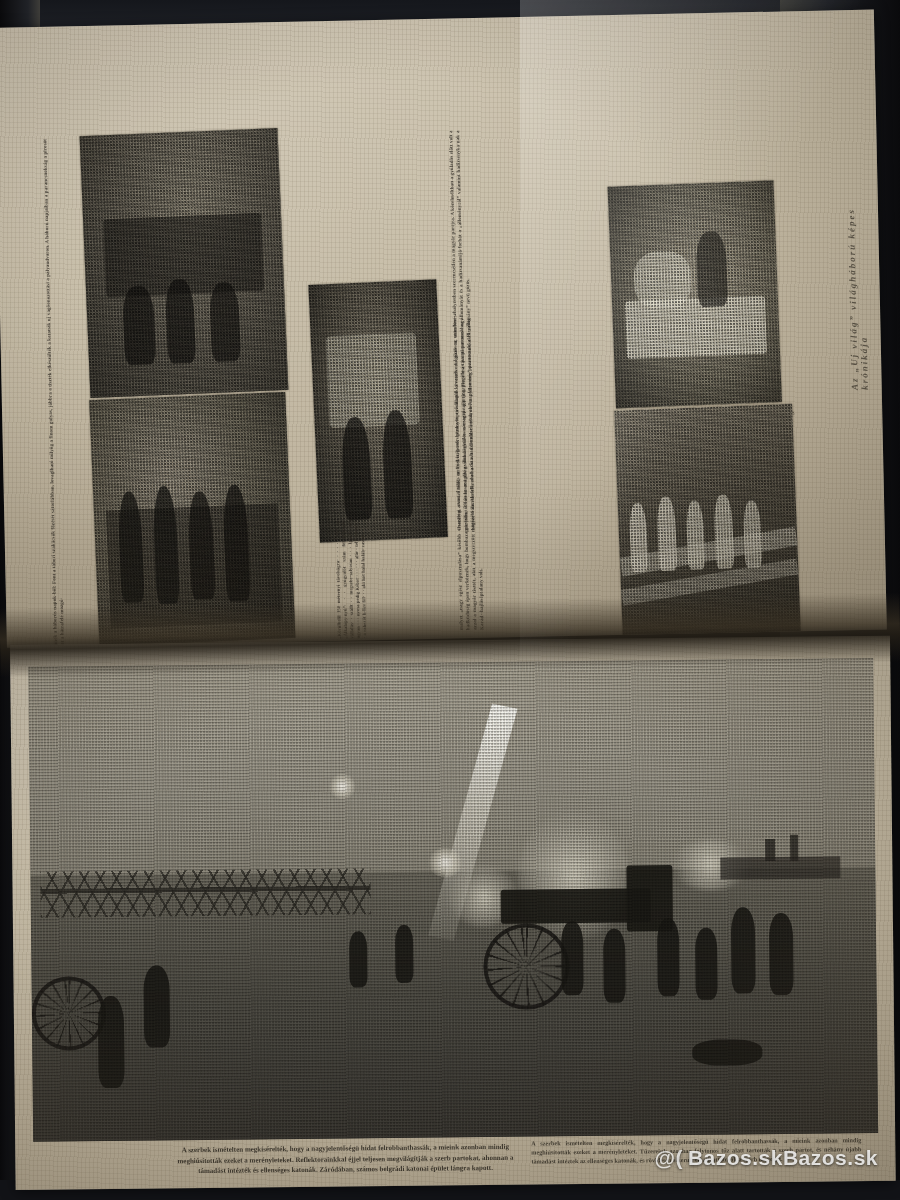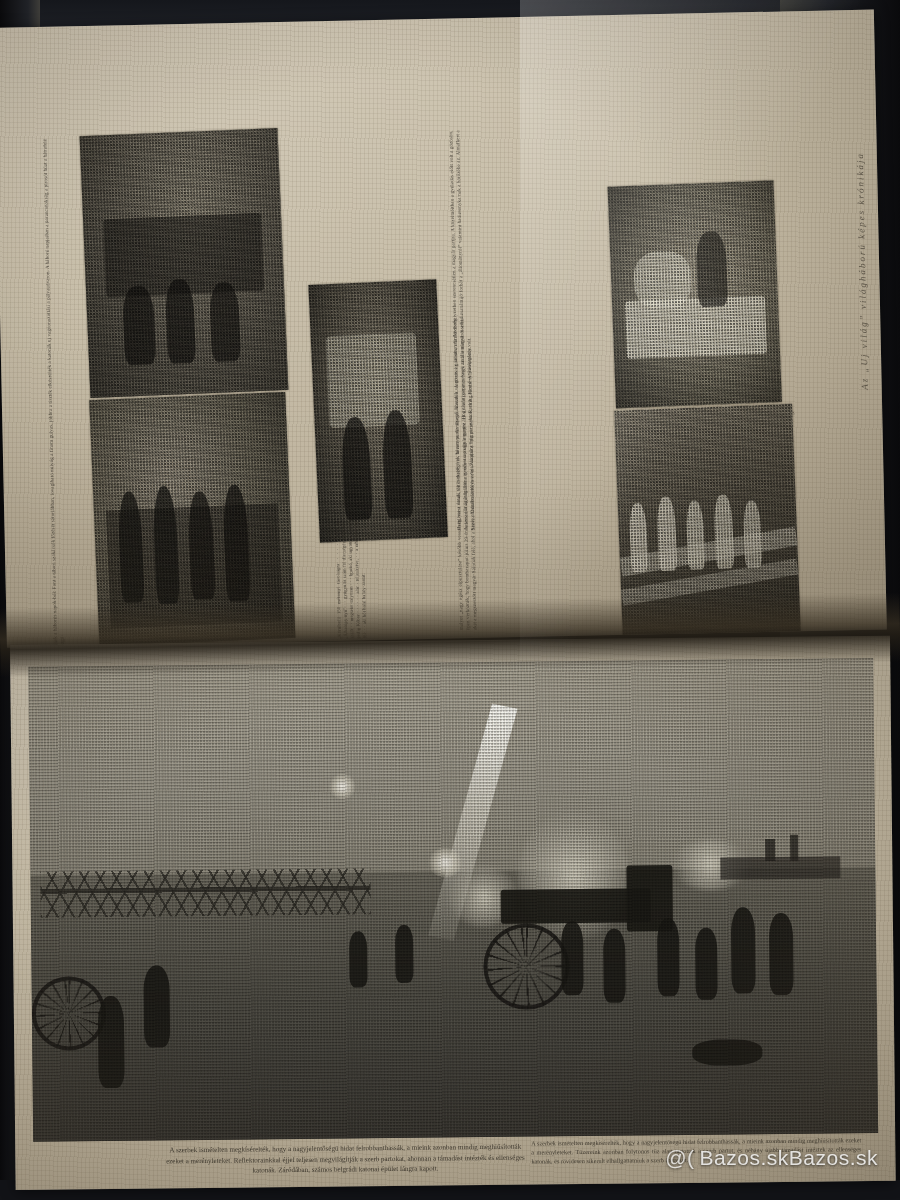--- a/index.html
+++ b/index.html
@@ -13,20 +13,21 @@
     overflow: hidden;
     font-family: "Liberation Serif", serif;
   }
 
   #photo {
     position: relative;
     width: 900px;
     height: 1200px;
     background: #0d0d0f;
     overflow: hidden;
+    font-weight: bold;
   }
 
   
   .surround-top {
     position: absolute;
     left: 0; top: 0; width: 900px; height: 120px;
     background: linear-gradient(180deg, #15171c 0%, #23262c 40%, #3a3a38 100%);
   }
   .surround-left {
     position: absolute;

